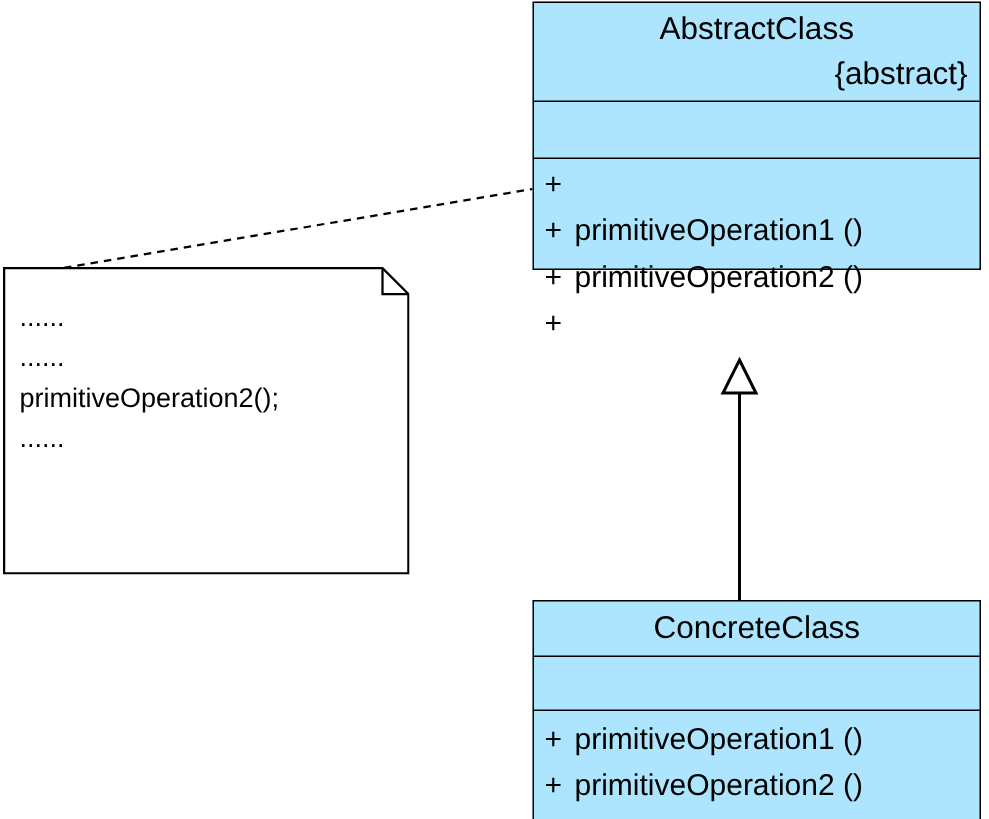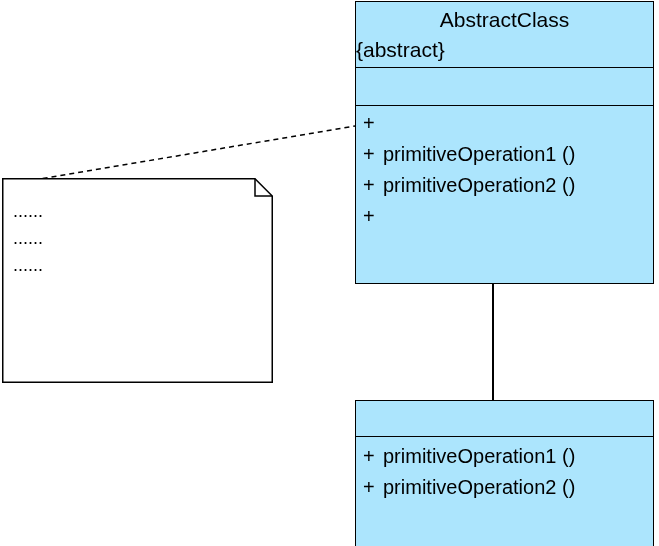--- a/index.html
+++ b/index.html
@@ -39,21 +39,21 @@
   }
 
   .class-title {
     text-align: center;
     font-size: 21px;
     color: #000000;
     line-height: 30px;
     white-space: nowrap;
   }
   .class-stereotype {
-    text-align: left;
+    text-align: right;
     font-size: 21px;
     color: #000000;
     line-height: 30px;
     padding-right: 8px;
     white-space: nowrap;
   }
 
   .member-row {
     display: flex;
     align-items: center;
@@ -69,21 +69,21 @@
   }
   .member-name {
     flex: 0 1 auto;
   }
 
   
   #abstract-class {
     left: 355px;
     top: 1px;
     width: 299px;
-    height: 283px;
+    height: 179px;
   }
   #abstract-name-compartment { height: 66px; padding-top: 3px; }
   #abstract-attrs-compartment { height: 38px; }
   #abstract-ops-compartment  { height: 132px; padding-top: 2px; }
 
   
   #concrete-class {
     left: 355px;
     top: 400px;
     width: 299px;
@@ -159,20 +159,23 @@
         <span class="member-name">primitiveOperation2 ()</span>
       </div>
       <div class="member-row">
         <span class="member-vis">+</span>
       </div>
     </div>
   </div>
 
   <div class="uml-class" id="concrete-class">
 
+    <div class="uml-compartment" id="concrete-name-compartment">
+      <div class="class-title">ConcreteClass</div>
+    </div>
 
     <div class="uml-compartment" id="concrete-attrs-compartment"></div>
 
     <div class="uml-compartment last" id="concrete-ops-compartment">
       <div class="member-row">
         <span class="member-vis">+</span>
         <span class="member-name">primitiveOperation1 ()</span>
       </div>
       <div class="member-row">
         <span class="member-vis">+</span>
@@ -183,17 +186,18 @@
 
   <div id="note-box">
     <svg width="271" height="205" viewBox="0 0 271 205">
       <path d="M0.75,0.75 H253 L270.25,18 V204.25 H0.75 Z" fill="#ffffff" stroke="#000000" stroke-width="1.5"></path>
       <path d="M253,0.75 V18 H270.25" fill="none" stroke="#000000" stroke-width="1.5"></path>
     </svg>
 
     <div id="note-text">
       <div class="note-line note-dots">......</div>
       <div class="note-line note-dots">......</div>
+      <div class="note-line">primitiveOperation2();</div>
       <div class="note-line note-dots">......</div>
     </div>
   </div>
 
 </div>
 
 </body></html>

